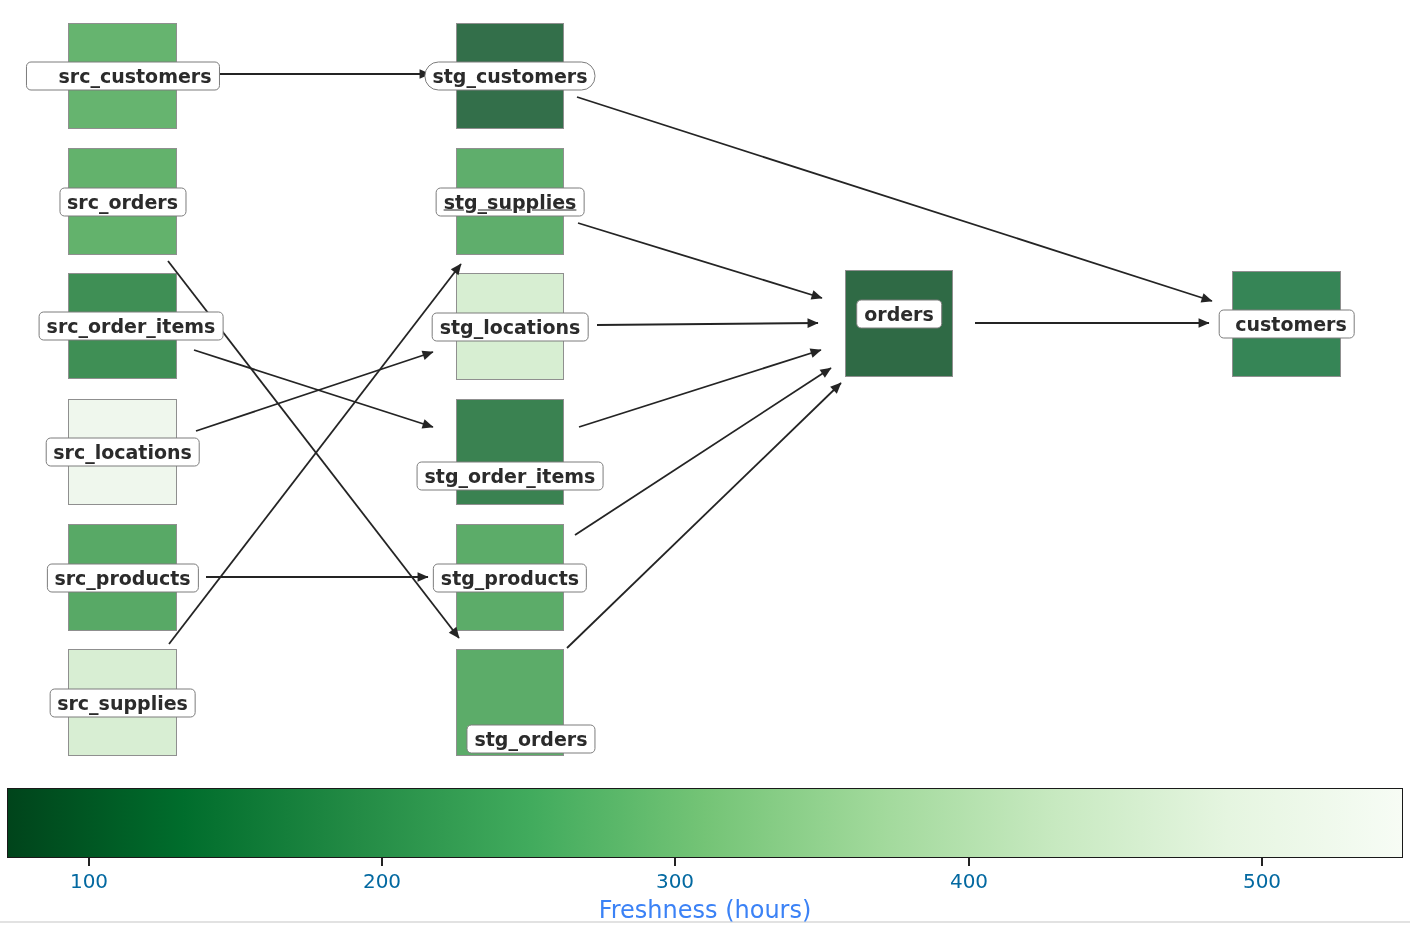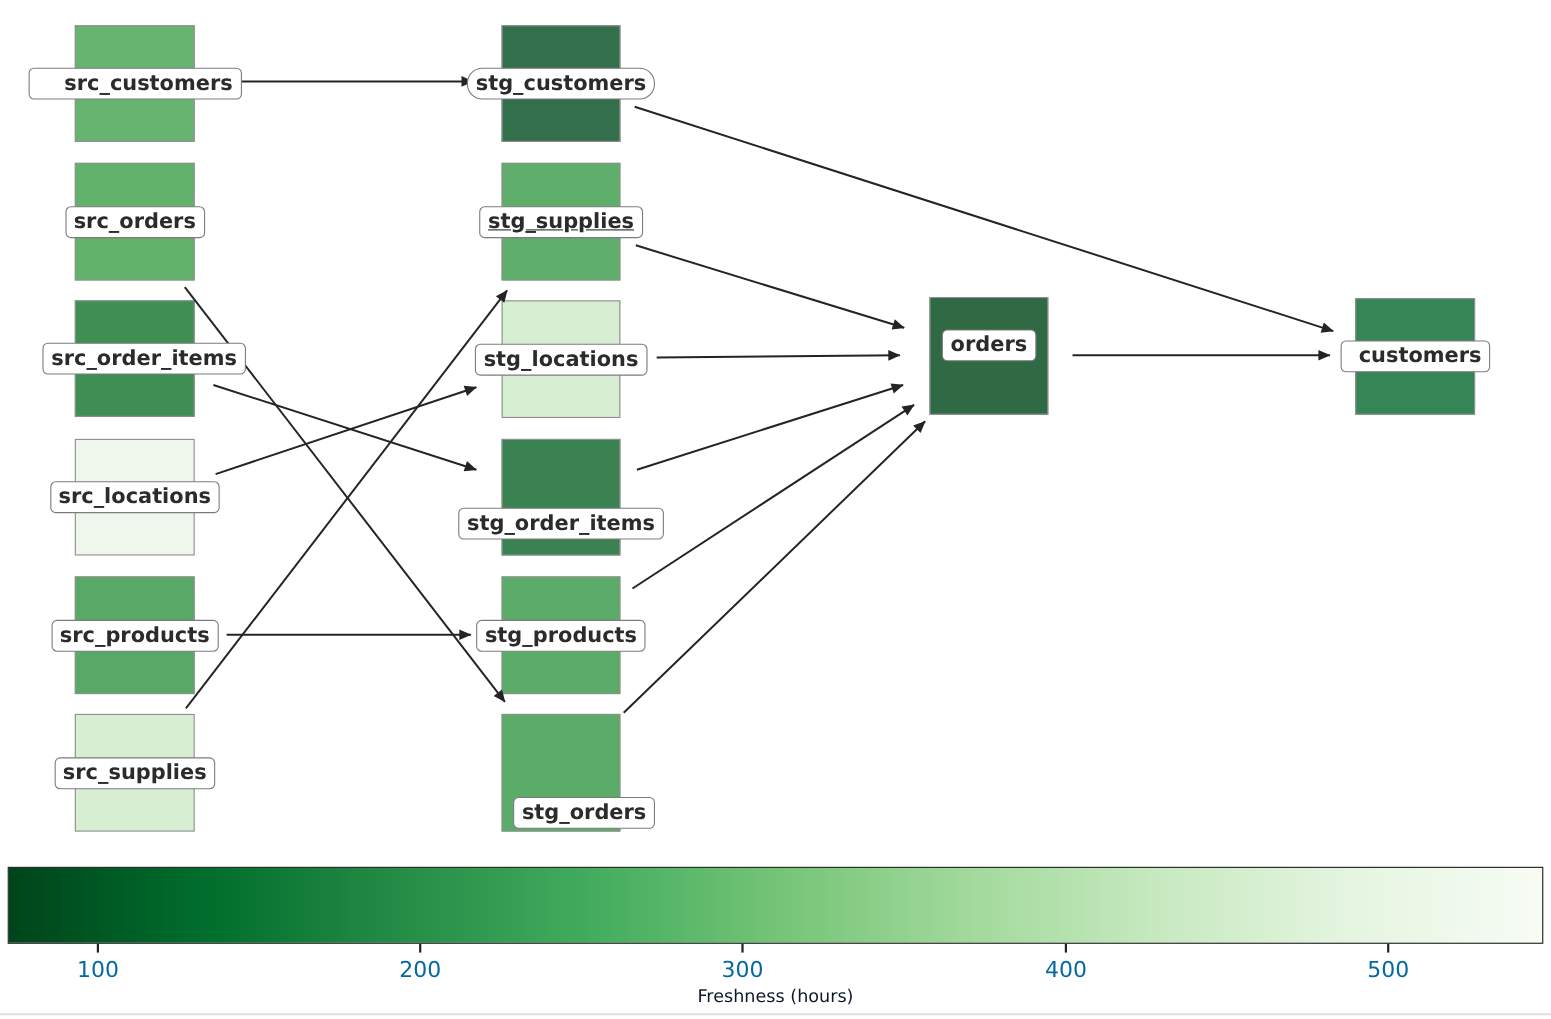--- a/index.html
+++ b/index.html
@@ -62,22 +62,22 @@
     font-size: 20px;
     color: #0369a1;
     white-space: nowrap;
     z-index: 1;
   }
   #axis-label {
     position: absolute;
     top: 896px;
     left: 705px;
     transform: translateX(-50%);
-    font-size: 16px;
-    color: #0f172a;
+    font-size: 24px;
+    color: #3b82f6;
     white-space: nowrap;
     z-index: 1;
   }
   #bottom-rule {
     position: absolute;
     left: 0; top: 921px;
     width: 1410px; height: 1.5px;
     background: #e2e2e2;
     z-index: 0;
   }

